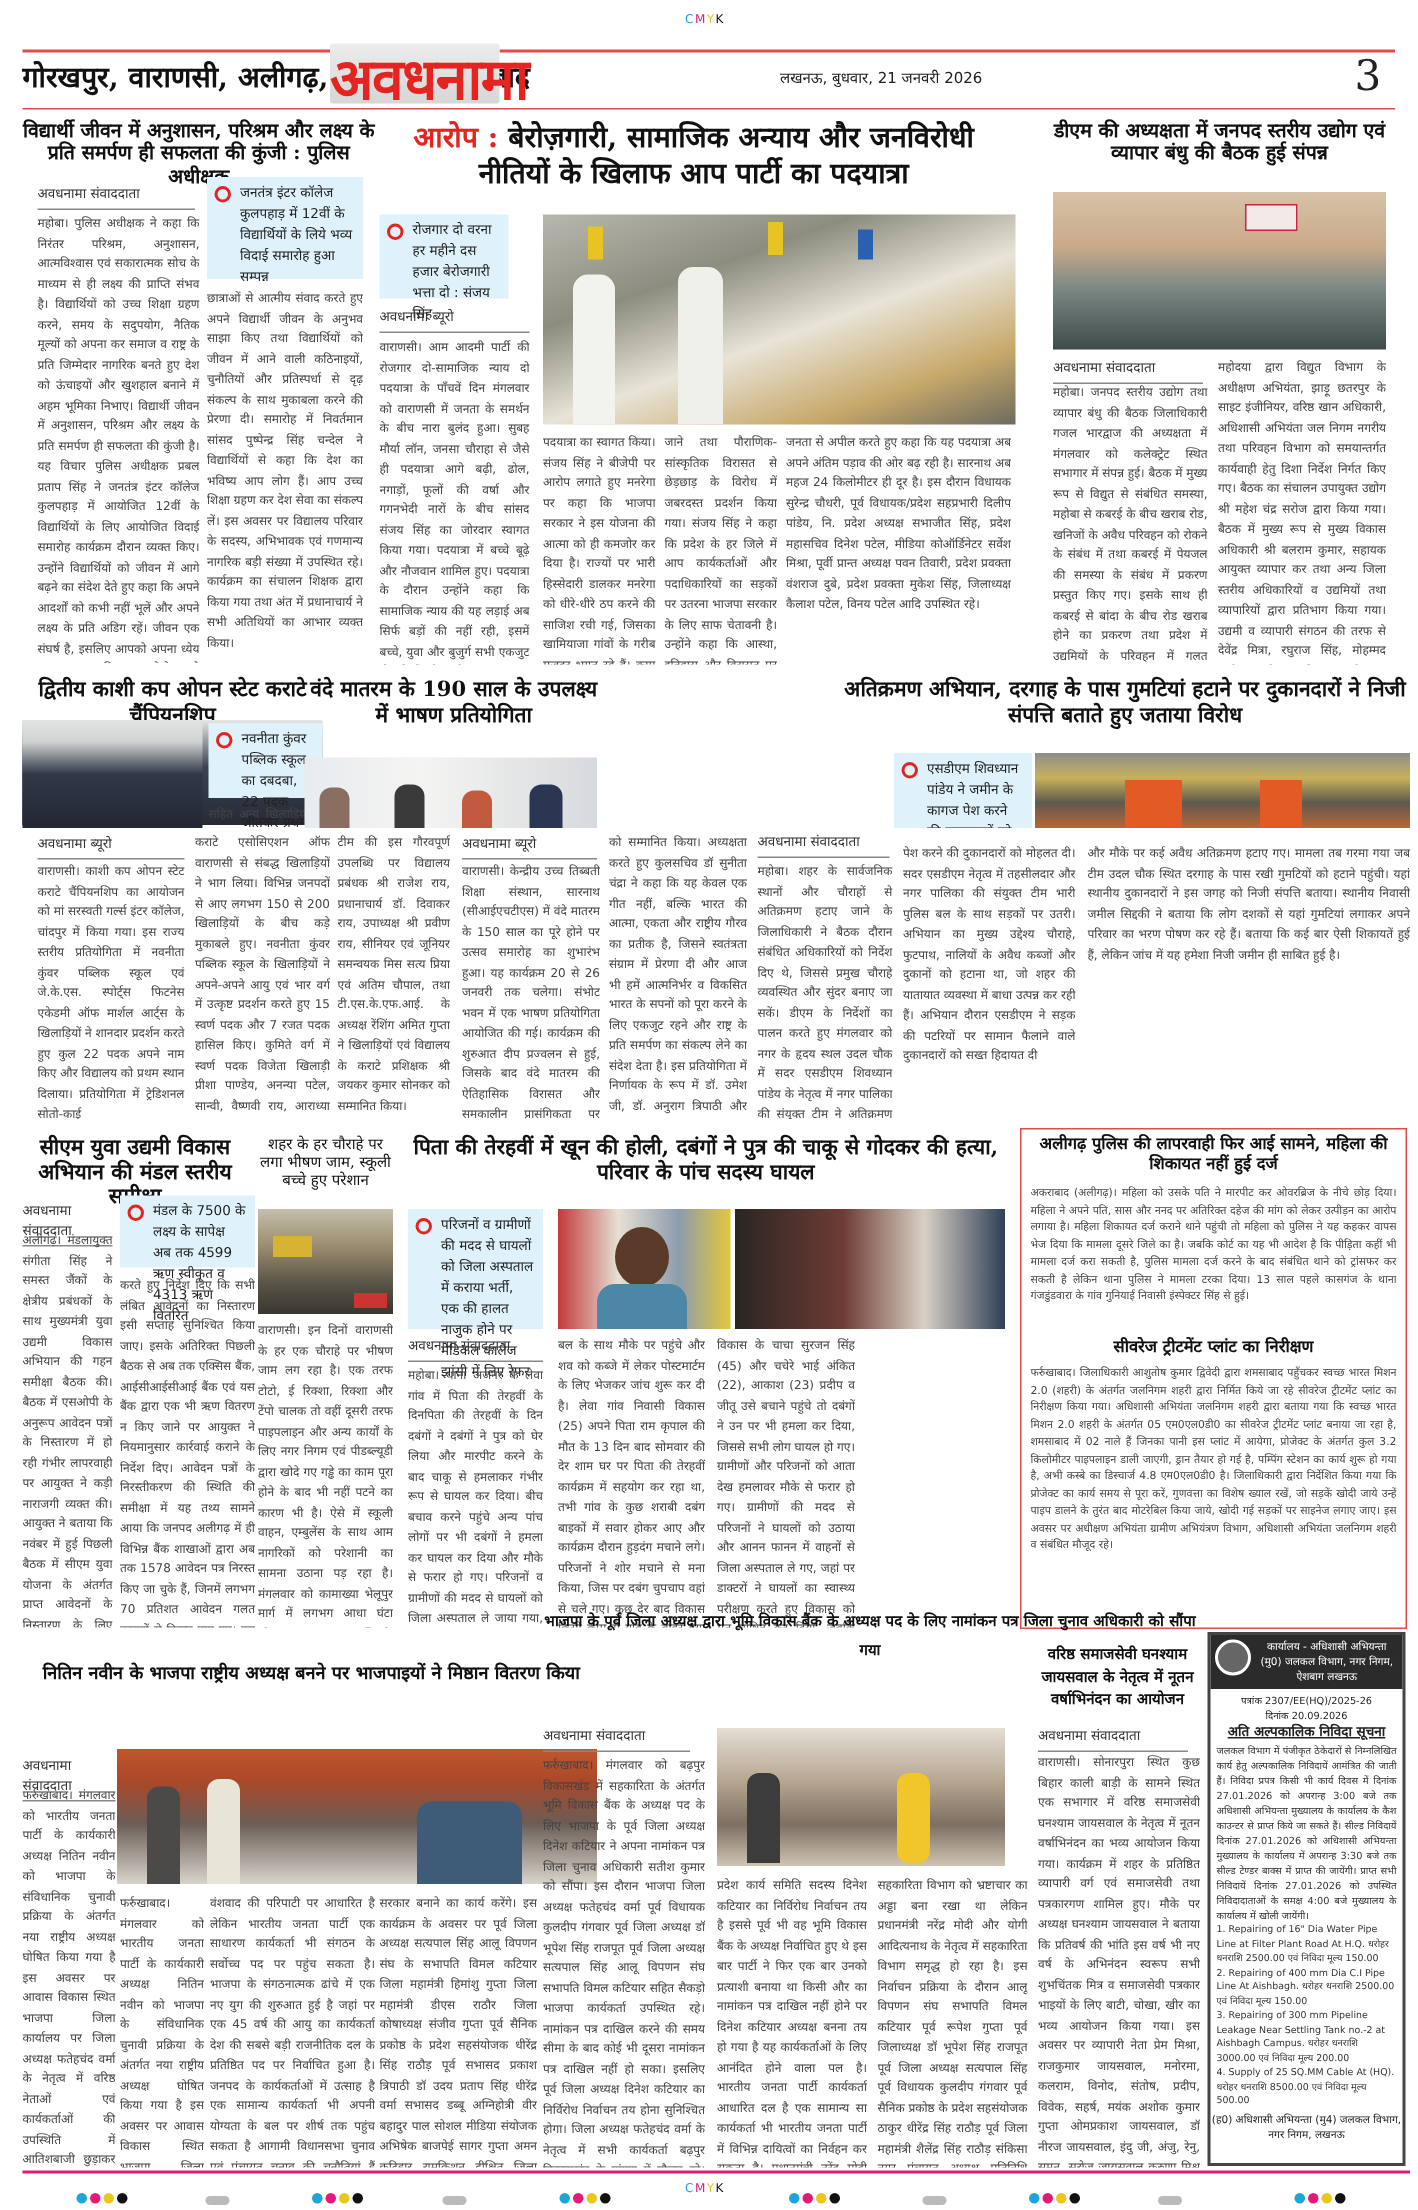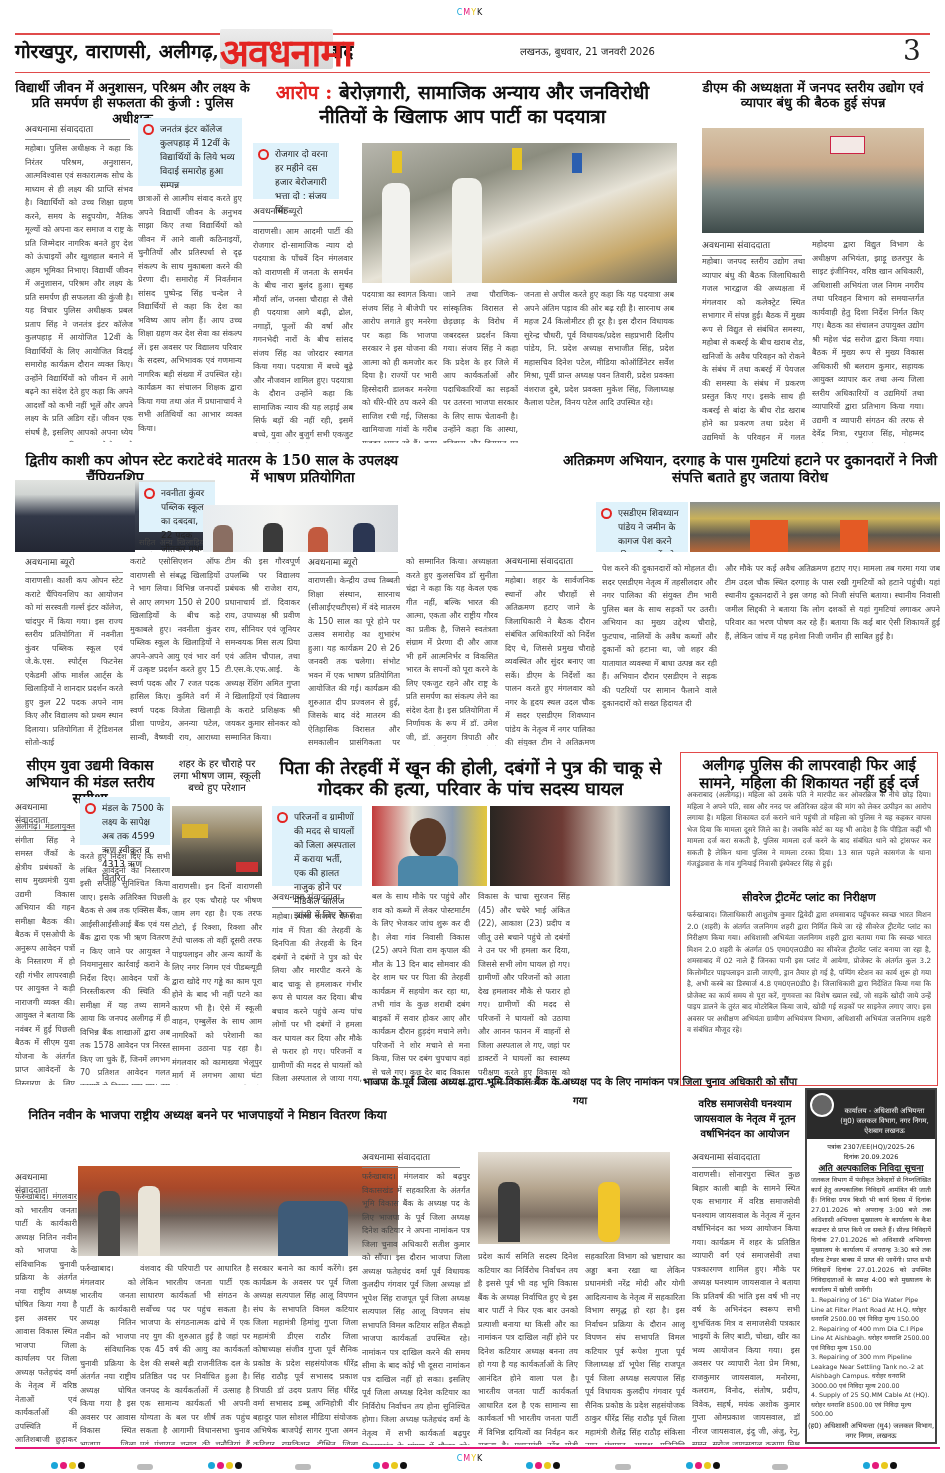--- a/index.html
+++ b/index.html
@@ -14,21 +14,21 @@
 .pageno{font-size:28px;font-family:"DejaVu Serif",serif}
 .head{font-family:"DejaVu Serif",serif;font-weight:bold;color:#111;text-align:center;line-height:1.18}
 .red{color:#e32421}
 .byline{font-size:9px;color:#333;border-bottom:1px solid #888;padding-bottom:4px}
 .body{font-size:8px;line-height:13.5px;color:#444;text-align:justify;overflow:hidden}
 .pull{background:#dff2fb;font-size:9px;line-height:14px;color:#222;padding:4px 6px 4px 22px;position:absolute}
 .pull .bullet{position:absolute;left:5px;top:6px;width:11px;height:11px;border:2.5px solid #e32421;border-radius:50%}
 .photo{position:absolute;overflow:hidden}
 .boxed{border:1.5px solid #e34a4a}
 .notice{border:2px solid #444;background:#fff}
-.notice-top{background:#2b2b2b;color:#fff;font-size:7px;text-align:center;padding:16px 3px 3px 30px;line-height:10px;position:relative}
+.notice-top{background:#2b2b2b;color:#fff;font-size:7px;text-align:center;padding:3px 3px 3px 30px;line-height:10px;position:relative}
 .seal{position:absolute;left:3px;top:3px;width:24px;height:24px;border-radius:50%;border:2px solid #fff;background:#666}
 .foot-line{height:2px;background:#e5197a}
 .dots span{display:inline-block;width:7px;height:7px;border-radius:50%;margin:0 1px}
 .gray-pill{display:inline-block;width:16px;height:6px;border-radius:3px;background:#bbb}
 </style>
 </head>
 <body>
 
 <div class="abs cmyk" style="left:440px;top:8px;width:60px">
   <span class="c">C</span><span class="m">M</span><span class="y">Y</span><span class="k">K</span>
@@ -87,21 +87,21 @@
 <div class="photo" style="left:15px;top:480px;width:120px;height:72px;background:linear-gradient(180deg,#e1e3e0 0%,#d0d4d2 20%,#323848 50%,#232733 100%)"></div>
 
 <div class="pull" style="left:139px;top:482px;width:76px;height:50px">
   <span class="bullet"></span>
   <span>नवनीता कुंवर पब्लिक स्कूल का दबदबा, 22 पदक जीतकर प्रथम स्थान</span>
 </div>
 <div class="abs body" style="left:139px;top:536px;width:76px;height:60px">सहित अन्य खिलाड़ियों ने स्वर्ण पदक जीतकर विद्यालय का नाम रोशन किया। रजत पदक विजेता खिलाड़ी आयांशी सिंह, आराध्या वर्मा, आरोही सर्वा, वैष्णवी राय (काता), दृष्टि कुमारी, आदित्य कुमार, अनुज यादव (काता) ने रजत पदक प्राप्त किए।</div>
 <div class="abs byline" style="left:25px;top:555px;width:100px">अवधनामा ब्यूरो</div>
 <div class="abs body" style="left:25px;top:573px;width:98px;height:170px">वाराणसी। काशी कप ओपन स्टेट कराटे चैंपियनशिप का आयोजन को मां सरस्वती गर्ल्स इंटर कॉलेज, चांदपुर में किया गया। इस राज्य स्तरीय प्रतियोगिता में नवनीता कुंवर पब्लिक स्कूल एवं जे.के.एस. स्पोर्ट्स फिटनेस एकेडमी ऑफ मार्शल आर्ट्स के खिलाड़ियों ने शानदार प्रदर्शन करते हुए कुल 22 पदक अपने नाम किए और विद्यालय को प्रथम स्थान दिलाया। प्रतियोगिता में ट्रेडिशनल सोतो-काई</div>
 
-<div class="abs head" style="left:205px;top:452px;width:195px;font-size:14px">वंदे मातरम के 150 साल के उपलक्ष्य में भाषण प्रतियोगिता</div>
+<div class="abs head" style="left:205px;top:452px;width:195px;font-size:14px">वंदे मातरम के 190 साल के उपलक्ष्य में भाषण प्रतियोगिता</div>
 <div class="photo" style="left:203px;top:505px;width:195px;height:60px;background:linear-gradient(90deg,#e8ecef 0%,#f4f4f2 40%,#d7dadd 100%)">
   <div style="position:absolute;left:10px;top:20px;width:20px;height:40px;background:#8a6e62;border-radius:8px 8px 0 0"></div>
   <div style="position:absolute;left:60px;top:18px;width:20px;height:42px;background:#3a3a3a;border-radius:8px 8px 0 0"></div>
   <div style="position:absolute;left:105px;top:22px;width:20px;height:38px;background:#c25a3f;border-radius:8px 8px 0 0"></div>
   <div style="position:absolute;left:150px;top:18px;width:22px;height:42px;background:#2b3652;border-radius:8px 8px 0 0"></div>
   <div style="position:absolute;left:0;bottom:0;width:195px;height:10px;background:#f6f6f6"></div>
 </div>
 
 <div class="abs byline" style="left:212px;top:568px;width:95px">अवधनामा ब्यूरो</div>
 
@@ -143,37 +143,37 @@
 <div class="abs body" style="left:15px;top:820px;width:60px;height:265px">अलीगढ़। मंडलायुक्त संगीता सिंह ने समस्त जैंकों के क्षेत्रीय प्रबंधकों के साथ मुख्यमंत्री युवा उद्यमी विकास अभियान की गहन समीक्षा बैठक की। बैठक में एसओपी के अनुरूप आवेदन पत्रों के निस्तारण में हो रही गंभीर लापरवाही पर आयुक्त ने कड़ी नाराजगी व्यक्त की। आयुक्त ने बताया कि नवंबर में हुई पिछली बैठक में सीएम युवा योजना के अंतर्गत प्राप्त आवेदनों के निस्तारण के लिए स्पष्ट एसओपी निर्धारित की गई थी, जिसके अनुसार बैंकों को पोर्टल पर प्राप्त आवेदनों का 15 दिवस के भीतर निस्तारण करना अनिवार्य था। समीक्षा में पाया गया कि निर्धारित समय सीमा के बावजूद अलीगढ़ में 746, एटा में 1126, हाथरस में 258 और कासगंज में 224 आवेदन पत्र लंबित हैं। समीक्षा के दौरान यह भी सामने आया कि सर्वाधिक आवेदन पत्र भारतीय स्टेट बैंक के स्तर पर लंबित हैं। इस पर आयुक्त ने भारी नाराजगी व्यक्त</div>
 <div class="abs body" style="left:80px;top:850px;width:90px;height:235px">करते हुए निर्देश दिए कि सभी लंबित आवेदनों का निस्तारण इसी सप्ताह सुनिश्चित किया जाए। इसके अतिरिक्त पिछली बैठक से अब तक एक्सिस बैंक, आईसीआईसीआई बैंक एवं यस बैंक द्वारा एक भी ऋण वितरण न किए जाने पर आयुक्त ने नियमानुसार कार्रवाई कराने के निर्देश दिए। आवेदन पत्रों के निरस्तीकरण की स्थिति की समीक्षा में यह तथ्य सामने आया कि जनपद अलीगढ़ में ही विभिन्न बैंक शाखाओं द्वारा अब तक 1578 आवेदन पत्र निरस्त किए जा चुके हैं, जिनमें लगभग 70 प्रतिशत आवेदन गलत कारणों से निरस्त पाए गए। इस पर नाराजगी जताते हुए आयुक्त ने चारों जनपदों के उपायुक्त उद्योग को निर्देशित किया कि निरस्त सभी आवेदनों की पुनः स्क्रूटनी कर गलत आधार पर निरस्त किए गए आवेदन पत्रों को दोबारा संबंधित बैंकों को प्रेषित किया जाए।</div>
 
 <div class="abs head" style="left:172px;top:758px;width:90px;font-size:10px;font-weight:normal">शहर के हर चौराहे पर लगा भीषण जाम, स्कूली बच्चे हुए परेशान</div>
 <div class="photo" style="left:172px;top:806px;width:90px;height:70px;background:linear-gradient(180deg,#c5bfae 0%,#9b8d6f 35%,#5a5548 70%,#3a3630 100%)">
   <div style="position:absolute;left:10px;top:18px;width:26px;height:14px;background:#d8b333"></div>
   <div style="position:absolute;right:4px;bottom:4px;width:22px;height:10px;background:#c33"></div>
 </div>
 <div class="abs body" style="left:172px;top:880px;width:90px;height:205px">वाराणसी। इन दिनों वाराणसी के हर एक चौराहे पर भीषण जाम लग रहा है। एक तरफ टोटो, ई रिक्शा, रिक्शा और टेंपो चालक तो वहीं दूसरी तरफ पाइपलाइन और अन्य कार्यों के लिए नगर निगम एवं पीडब्ल्यूडी द्वारा खोदे गए गड्ढे का काम पूरा होने के बाद भी नहीं पटने का कारण भी है। ऐसे में स्कूली वाहन, एम्बुलेंस के साथ आम नागरिकों को परेशानी का सामना उठाना पड़ रहा है। मंगलवार को कामाख्या भेलूपुर मार्ग में लगभग आधा घंटा भीषण जाम लगा रहा, जिसके बाद मौके पर पहुंची प्रशासन ने जाम को हटाया और रास्ता सुचारू रूप से चालू करवाया।</div>
 
-<div class="abs head" style="left:268px;top:757px;width:405px;font-size:18px">पिता की तेरहवीं में खून की होली, दबंगों ने पुत्र की चाकू से गोदकर की हत्या, परिवार के पांच सदस्य घायल</div>
+<div class="abs head" style="left:268px;top:757px;width:405px;font-size:14px">पिता की तेरहवीं में खून की होली, दबंगों ने पुत्र की चाकू से गोदकर की हत्या, परिवार के पांच सदस्य घायल</div>
 <div class="pull" style="left:272px;top:806px;width:90px;height:80px">
   <span class="bullet"></span>
   <span>परिजनों व ग्रामीणों की मदद से घायलों को जिला अस्पताल में कराया भर्ती, एक की हालत नाजुक होने पर मेडिकल कालेज झांसी में लिए रेफर</span>
 </div>
 <div class="photo" style="left:372px;top:806px;width:115px;height:80px;background:linear-gradient(90deg,#c23a3a 0%,#e6e0d4 35%,#8d9cad 70%,#e4c73c 100%)">
   <div style="position:absolute;left:38px;top:12px;width:36px;height:40px;background:#5a3b2a;border-radius:50%"></div>
   <div style="position:absolute;left:26px;top:50px;width:60px;height:30px;background:#4c87a8;border-radius:12px 12px 0 0"></div>
 </div>
 <div class="photo" style="left:490px;top:806px;width:180px;height:80px;background:linear-gradient(90deg,#2a2622 0%,#6e3b35 40%,#d8d0c4 70%,#2f3f58 100%)"></div>
 <div class="abs byline" style="left:272px;top:890px;width:90px">अवधनामा संवाददाता</div>
 <div class="abs body" style="left:272px;top:910px;width:90px;height:175px">महोबा। थाना अजनर के लेवा गांव में पिता की तेरहवीं के दिनपिता की तेरहवीं के दिन दबंगों ने दबंगों ने पुत्र को घेर लिया और मारपीट करने के बाद चाकू से हमलाकर गंभीर रूप से घायल कर दिया। बीच बचाव करने पहुंचे अन्य पांच लोगों पर भी दबंगों ने हमला कर घायल कर दिया और मौके से फरार हो गए। परिजनों व ग्रामीणों की मदद से घायलों को जिला अस्पताल ले जाया गया, जहां पर डाक्टरों ने पुत्र को मृत घोषित कर दिया, जबकि एक की हालत नाजुक होने पर मेडिकल कालेज झांसी के लिए रेफर कर दिया। घटना की सूचना मिलते ही पुलिस अधिकारी पुलिस</div>
 <div class="abs body" style="left:372px;top:890px;width:98px;height:195px">बल के साथ मौके पर पहुंचे और शव को कब्जे में लेकर पोस्टमार्टम के लिए भेजकर जांच शुरू कर दी है। लेवा गांव निवासी विकास (25) अपने पिता राम कृपाल की मौत के 13 दिन बाद सोमवार की देर शाम घर पर पिता की तेरहवीं कार्यक्रम में सहयोग कर रहा था, तभी गांव के कुछ शराबी दबंग बाइकों में सवार होकर आए और कार्यक्रम दौरान हुड़दंग मचाने लगे। परिजनों ने शोर मचाने से मना किया, जिस पर दबंग चुपचाप वहां से चले गए। कुछ देर बाद विकास किसी काम से गांव के बाहर गया तभी तीन बाइकों में करीब आधा दर्जन दबंगों ने उसे घेर लिया और मारपीट शुरू कर दी, इसके बाद दबंगों ने चाकू से हमला कर उसे लहूलुहान कर दिया। शोर शराबा सुन</div>
 <div class="abs body" style="left:478px;top:890px;width:92px;height:195px">विकास के चाचा सुरजन सिंह (45) और चचेरे भाई अंकित (22), आकाश (23) प्रदीप व जीतू उसे बचाने पहुंचे तो दबंगों ने उन पर भी हमला कर दिया, जिससे सभी लोग घायल हो गए। ग्रामीणों और परिजनों को आता देख हमलावर मौके से फरार हो गए। ग्रामीणों की मदद से परिजनों ने घायलों को उठाया और आनन फानन में वाहनों से जिला अस्पताल ले गए, जहां पर डाक्टरों ने घायलों का स्वास्थ्य परीक्षण करते हुए विकास को मृत घोषित कर दिया, जबकि अंकित की हालत नाजुक होने पर उसे मेडिकल कालेज झांसी के लिए रेफर कर दिया और शेष घायलों को वार्ड में भर्ती कर उनका उपचार किया जा रहा है।</div>
 
 <div class="abs boxed" style="left:680px;top:752px;width:258px;height:334px">
-  <div class="head" style="position:absolute;left:6px;top:4px;width:244px;font-size:15px">अलीगढ़ पुलिस की लापरवाही फिर आई सामने, महिला की शिकायत नहीं हुई दर्ज</div>
+  <div class="head" style="position:absolute;left:6px;top:4px;width:244px;font-size:11px">अलीगढ़ पुलिस की लापरवाही फिर आई सामने, महिला की शिकायत नहीं हुई दर्ज</div>
   <div class="body" style="position:absolute;left:6px;top:36px;width:244px;height:100px;font-size:7.2px;line-height:11.5px">अकराबाद (अलीगढ़)। महिला को उसके पति ने मारपीट कर ओवरब्रिज के नीचे छोड़ दिया। महिला ने अपने पति, सास और ननद पर अतिरिक्त दहेज की मांग को लेकर उत्पीड़न का आरोप लगाया है। महिला शिकायत दर्ज कराने थाने पहुंची तो महिला को पुलिस ने यह कहकर वापस भेज दिया कि मामला दूसरे जिले का है। जबकि कोर्ट का यह भी आदेश है कि पीड़िता कहीं भी मामला दर्ज करा सकती है, पुलिस मामला दर्ज करने के बाद संबंधित थाने को ट्रांसफर कर सकती है लेकिन थाना पुलिस ने मामला टरका दिया। 13 साल पहले कासगंज के थाना गंजडुंडवारा के गांव गुनियाई निवासी इंस्पेक्टर सिंह से हुई।</div>
   <div class="head" style="position:absolute;left:6px;top:139px;width:244px;font-size:11px">सीवरेज ट्रीटमेंट प्लांट का निरीक्षण</div>
   <div class="body" style="position:absolute;left:6px;top:156px;width:244px;height:172px;font-size:7.2px;line-height:11.5px">फर्रुखाबाद। जिलाधिकारी आशुतोष कुमार द्विवेदी द्वारा शमसाबाद पहुँचकर स्वच्छ भारत मिशन 2.0 (शहरी) के अंतर्गत जलनिगम शहरी द्वारा निर्मित किये जा रहे सीवरेज ट्रीटमेंट प्लांट का निरीक्षण किया गया। अधिशासी अभियंता जलनिगम शहरी द्वारा बताया गया कि स्वच्छ भारत मिशन 2.0 शहरी के अंतर्गत 05 एम0एल0डी0 का सीवरेज ट्रीटमेंट प्लांट बनाया जा रहा है, शमसाबाद में 02 नाले हैं जिनका पानी इस प्लांट में आयेगा, प्रोजेक्ट के अंतर्गत कुल 3.2 किलोमीटर पाइपलाइन डाली जाएगी, ड्रान तैयार हो गई है, पम्पिंग स्टेशन का कार्य शुरू हो गया है, अभी कस्बे का डिस्चार्ज 4.8 एम0एल0डी0 है। जिलाधिकारी द्वारा निर्देशित किया गया कि प्रोजेक्ट का कार्य समय से पूरा करें, गुणवत्ता का विशेष ख्याल रखें, जो सड़कें खोदी जाये उन्हें पाइप डालने के तुरंत बाद मोटरेबिल किया जाये, खोदी गई सड़कों पर साइनेज लगाए जाए। इस अवसर पर अधीक्षण अभियंता ग्रामीण अभियंत्रण विभाग, अधिशासी अभियंता जलनिगम शहरी व संबंधित मौजूद रहे।</div>
 </div>
 
 <div class="abs head" style="left:15px;top:1100px;width:385px;font-size:12px;line-height:30px">नितिन नवीन के भाजपा राष्ट्रीय अध्यक्ष बनने पर भाजपाइयों ने मिष्ठान वितरण किया</div>
 <div class="abs byline" style="left:15px;top:1170px;width:62px">अवधनामा संवाददाता</div>
 <div class="photo" style="left:78px;top:1166px;width:320px;height:90px;background:linear-gradient(180deg,#c1562b 0%,#a8482a 25%,#6b5d55 55%,#d8d4cc 100%)">
   <div style="position:absolute;left:20px;top:25px;width:22px;height:65px;background:#4b4a48;border-radius:8px 8px 0 0"></div>
   <div style="position:absolute;left:60px;top:20px;width:22px;height:70px;background:#e9e4d8;border-radius:8px 8px 0 0"></div>

